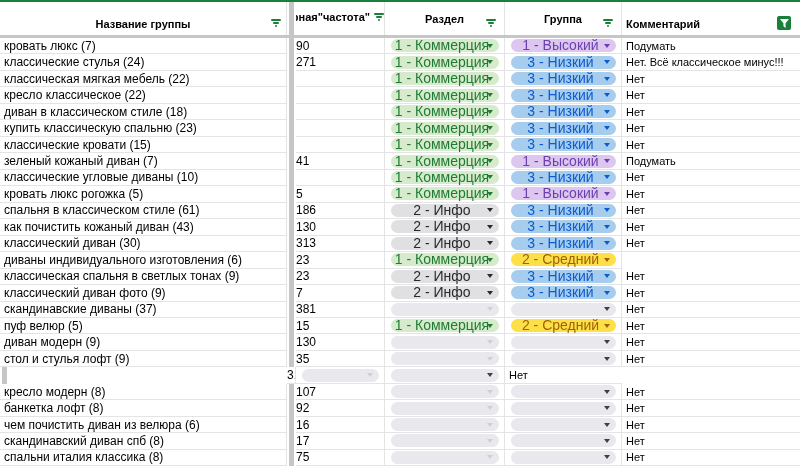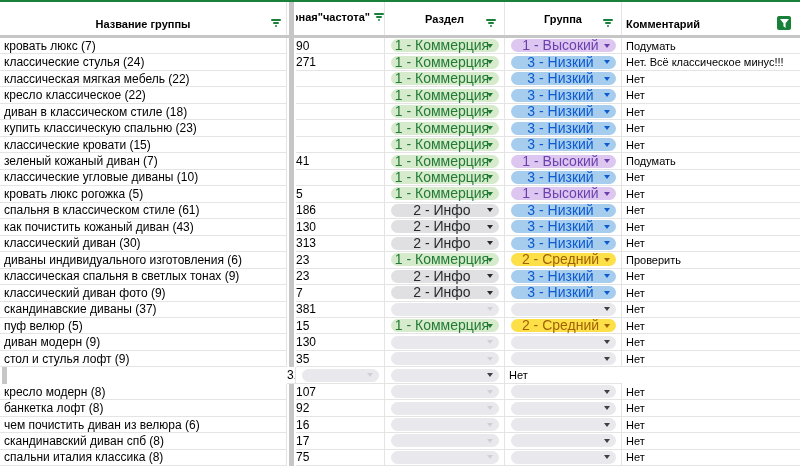--- a/index.html
+++ b/index.html
@@ -442,23 +442,20 @@
         <span class="chip-label">1 - Коммерция</span>
         <span class="arrow"></span>
       </div>
     </div>
     <div class="cell chip-cell col-group">
       <div class="chip yellow">
         <span class="chip-label">2 - Средний</span>
         <span class="arrow"></span>
       </div>
     </div>
-    <div class="cell comment-cell">
-          <span class="txt">Проверить</span>
-        </div>
   </div>
 
   <div class="row">
     <div class="cell name-cell">
           <span class="txt">классическая спальня в светлых тонах (9)</span>
         </div>
     <div class="cell divider"></div>
     <div class="cell freq-cell">
           <span class="txt">23</span>
         </div>

